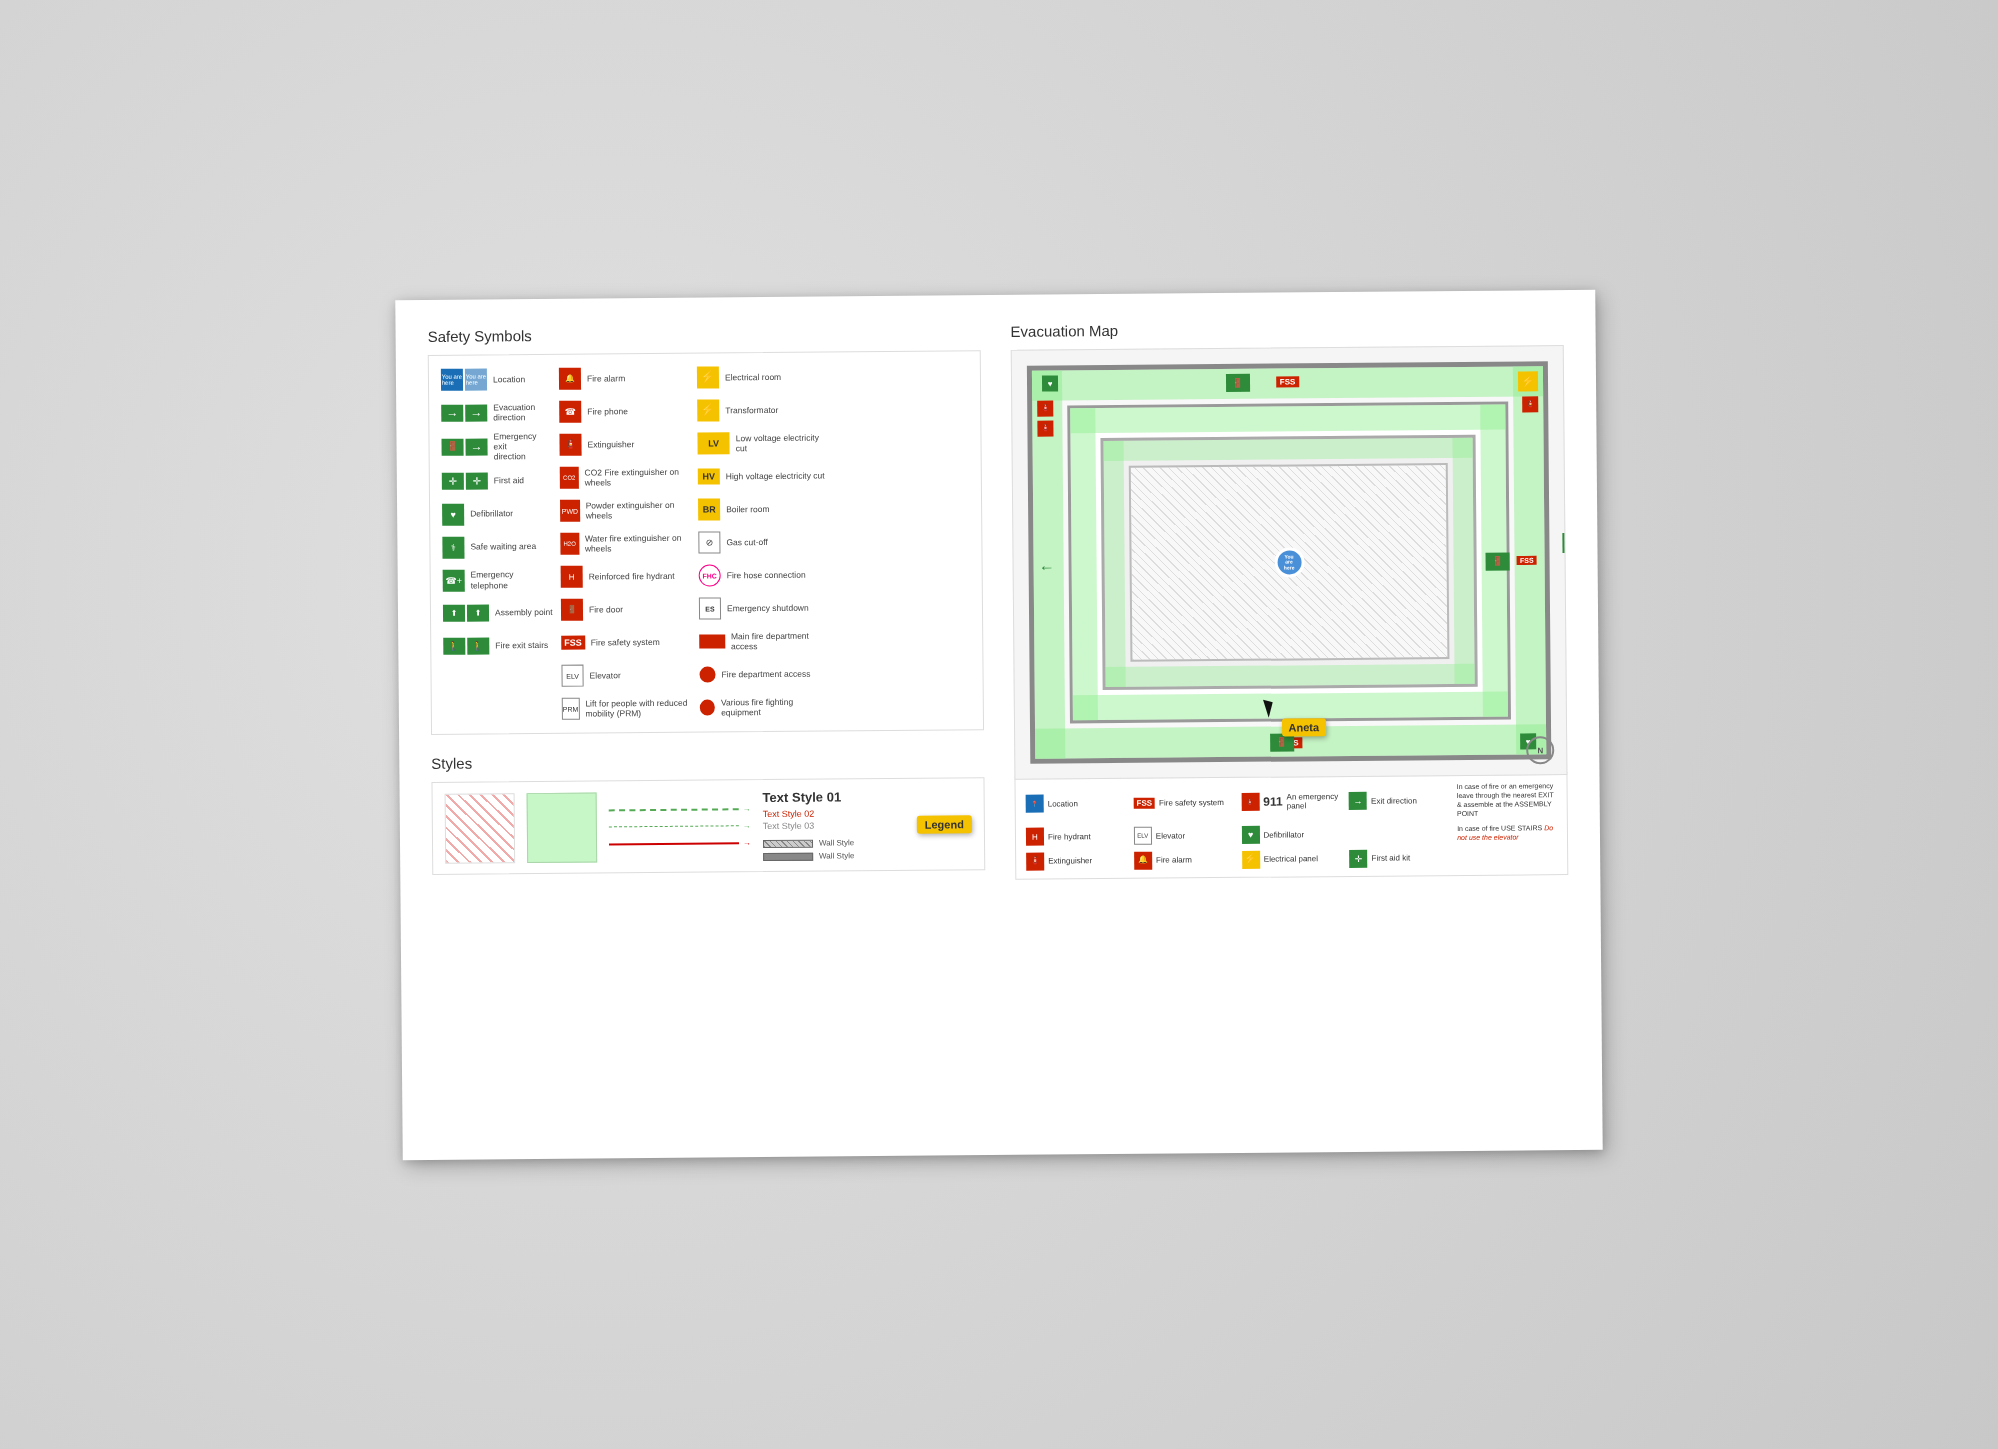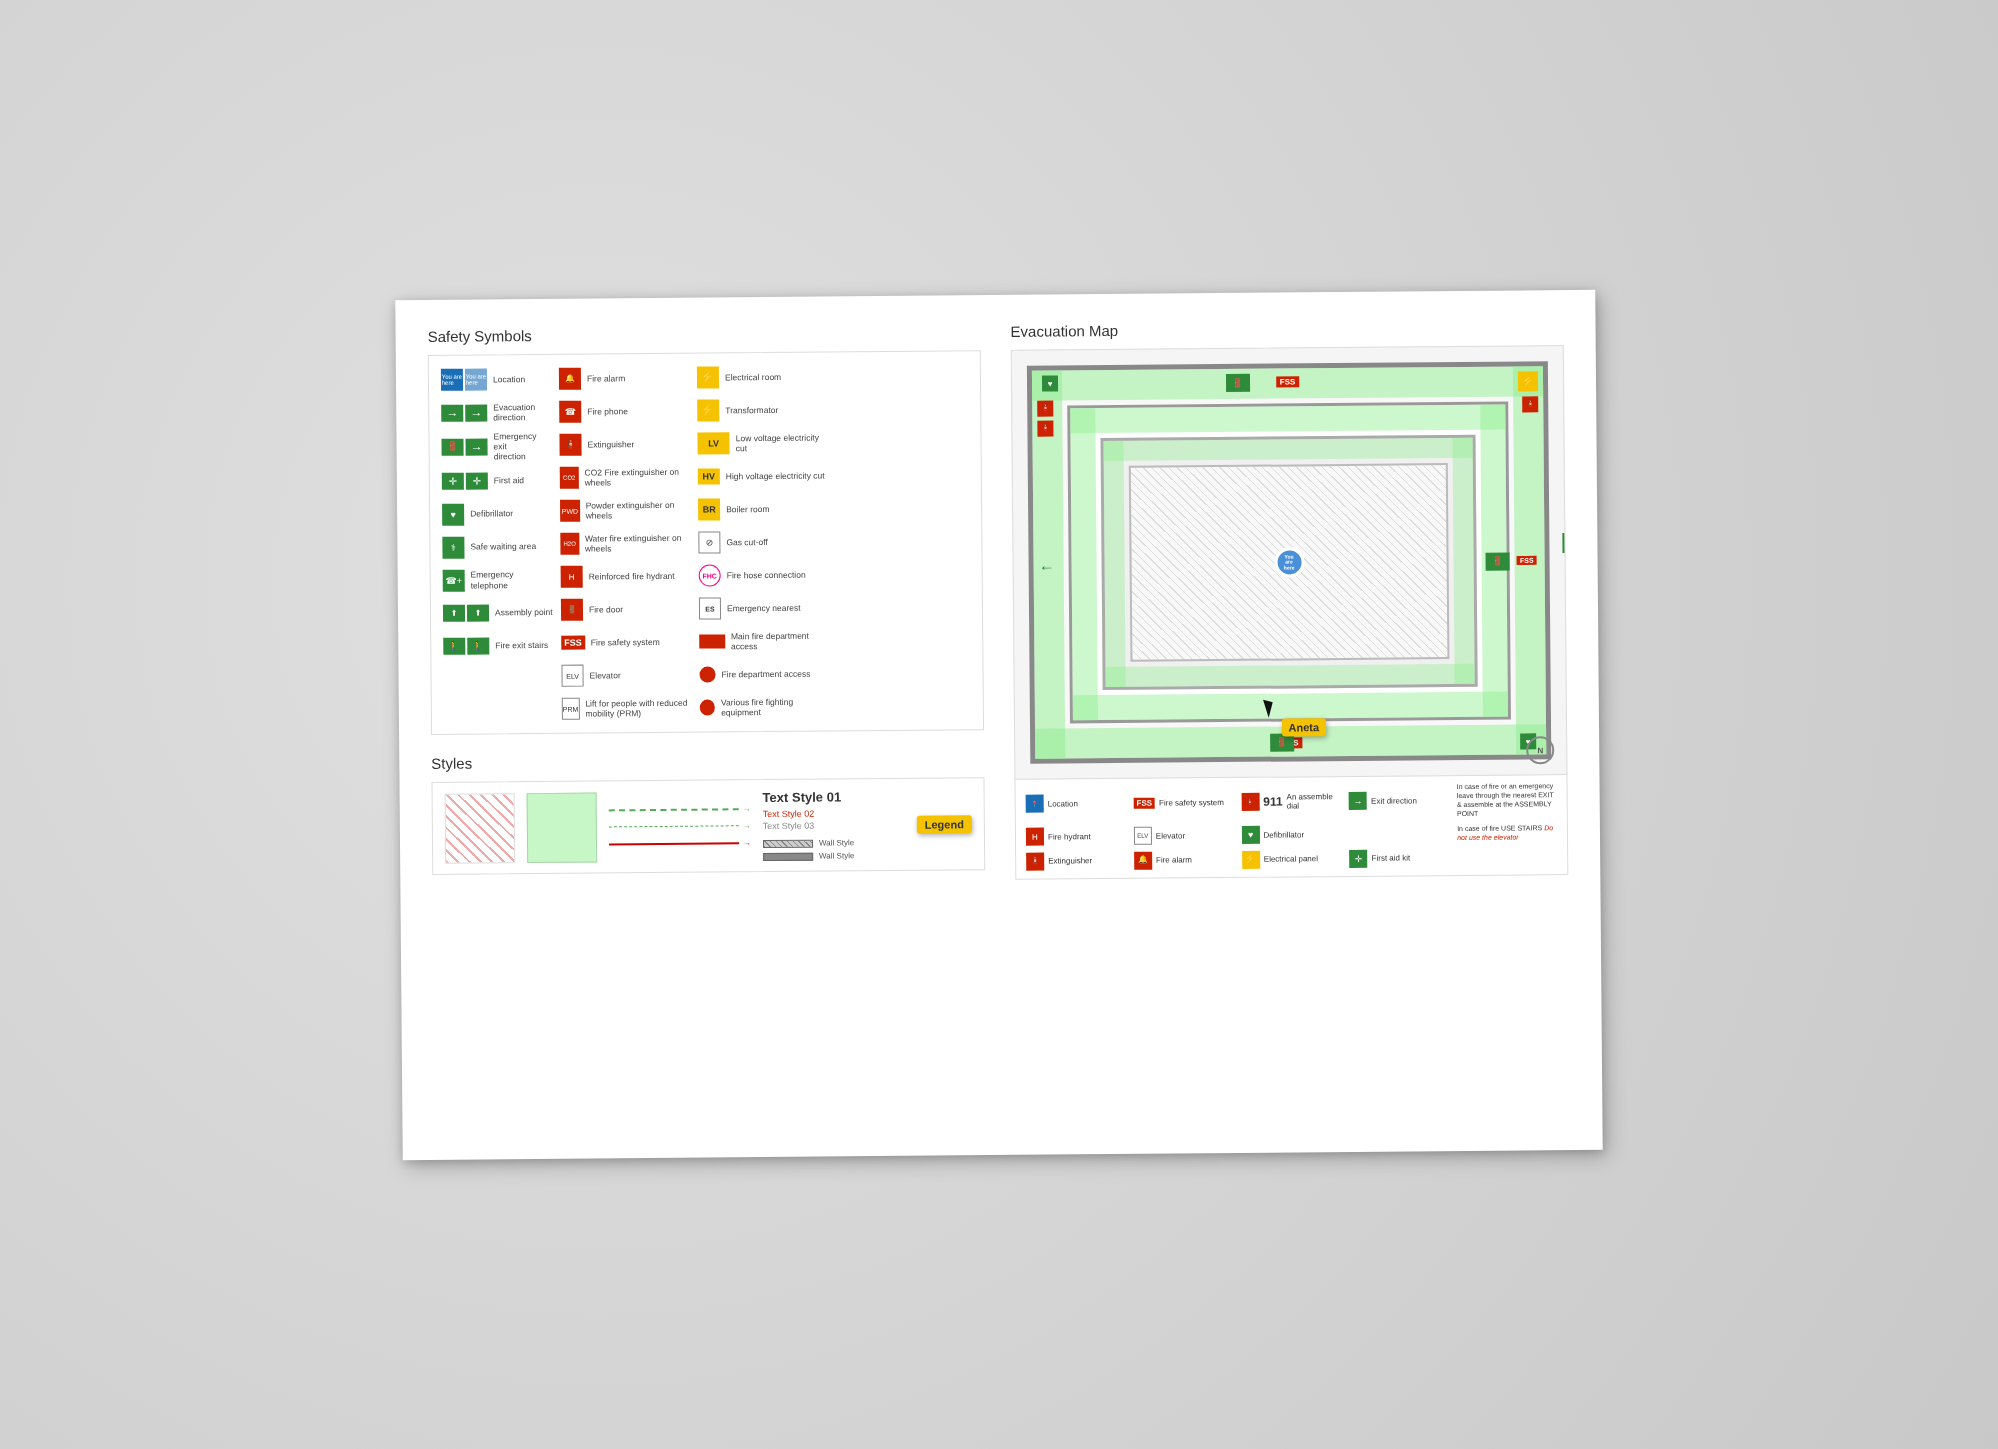--- a/index.html
+++ b/index.html
@@ -246,21 +246,21 @@
             <div class="symbol-item">
               <div style="width:22px;height:22px;background:white;border:1px solid #888;display:flex;align-items:center;justify-content:center;font-size:9px;color:#333;">⊘</div>
               <span class="sym-label">Gas cut-off</span>
             </div>
             <div class="symbol-item">
               <div style="width:22px;height:22px;background:white;border:1px solid #f08;border-radius:50%;display:flex;align-items:center;justify-content:center;font-size:7px;color:#f08;font-weight:bold;">FHC</div>
               <span class="sym-label">Fire hose connection</span>
             </div>
             <div class="symbol-item">
               <div style="width:22px;height:22px;background:white;border:1px solid #888;display:flex;align-items:center;justify-content:center;font-size:7px;color:#333;font-weight:bold;">ES</div>
-              <span class="sym-label">Emergency nearest</span>
+              <span class="sym-label">Emergency shutdown</span>
             </div>
             <div class="symbol-item">
               <div style="width:28px;height:14px;background:#cc2200;"></div>
               <span class="sym-label">Main fire department access</span>
             </div>
             <div class="symbol-item">
               <div style="width:16px;height:16px;background:#cc2200;border-radius:50%;display:flex;align-items:center;justify-content:center;"></div>
               <span class="sym-label">Fire department access</span>
             </div>
             <div class="symbol-item">
@@ -398,21 +398,21 @@
             <div style="width:18px;height:18px;background:#1a6eb5;display:flex;align-items:center;justify-content:center;color:white;font-size:6px;flex-shrink:0;">📍</div>
             <span>Location</span>
           </div>
           <div style="display:flex;align-items:center;gap:4px;">
             <div style="background:#cc2200;color:white;font-weight:bold;font-size:8px;padding:1px 3px;flex-shrink:0;">FSS</div>
             <span>Fire safety system</span>
           </div>
           <div style="display:flex;align-items:center;gap:4px;">
             <div style="width:18px;height:18px;background:#cc2200;display:flex;align-items:center;justify-content:center;color:white;font-size:6px;flex-shrink:0;">🧯</div>
             <span style="font-size:12px;font-weight:bold;">911</span>
-            <span>An assemble dial</span>
+            <span>An emergency panel</span>
           </div>
           <div style="display:flex;align-items:center;gap:4px;">
             <div style="width:18px;height:18px;background:#2e8b3a;display:flex;align-items:center;justify-content:center;color:white;font-size:9px;flex-shrink:0;">→</div>
             <span>Exit direction</span>
           </div>
           <div style="font-size:7px;color:#333;line-height:1.3;">In case of fire or an emergency leave through the nearest EXIT &amp; assemble at the ASSEMBLY POINT</div>
 
           <div style="display:flex;align-items:center;gap:4px;">
             <div style="width:18px;height:18px;background:#cc2200;display:flex;align-items:center;justify-content:center;color:white;font-size:8px;flex-shrink:0;">H</div>
             <span>Fire hydrant</span>

